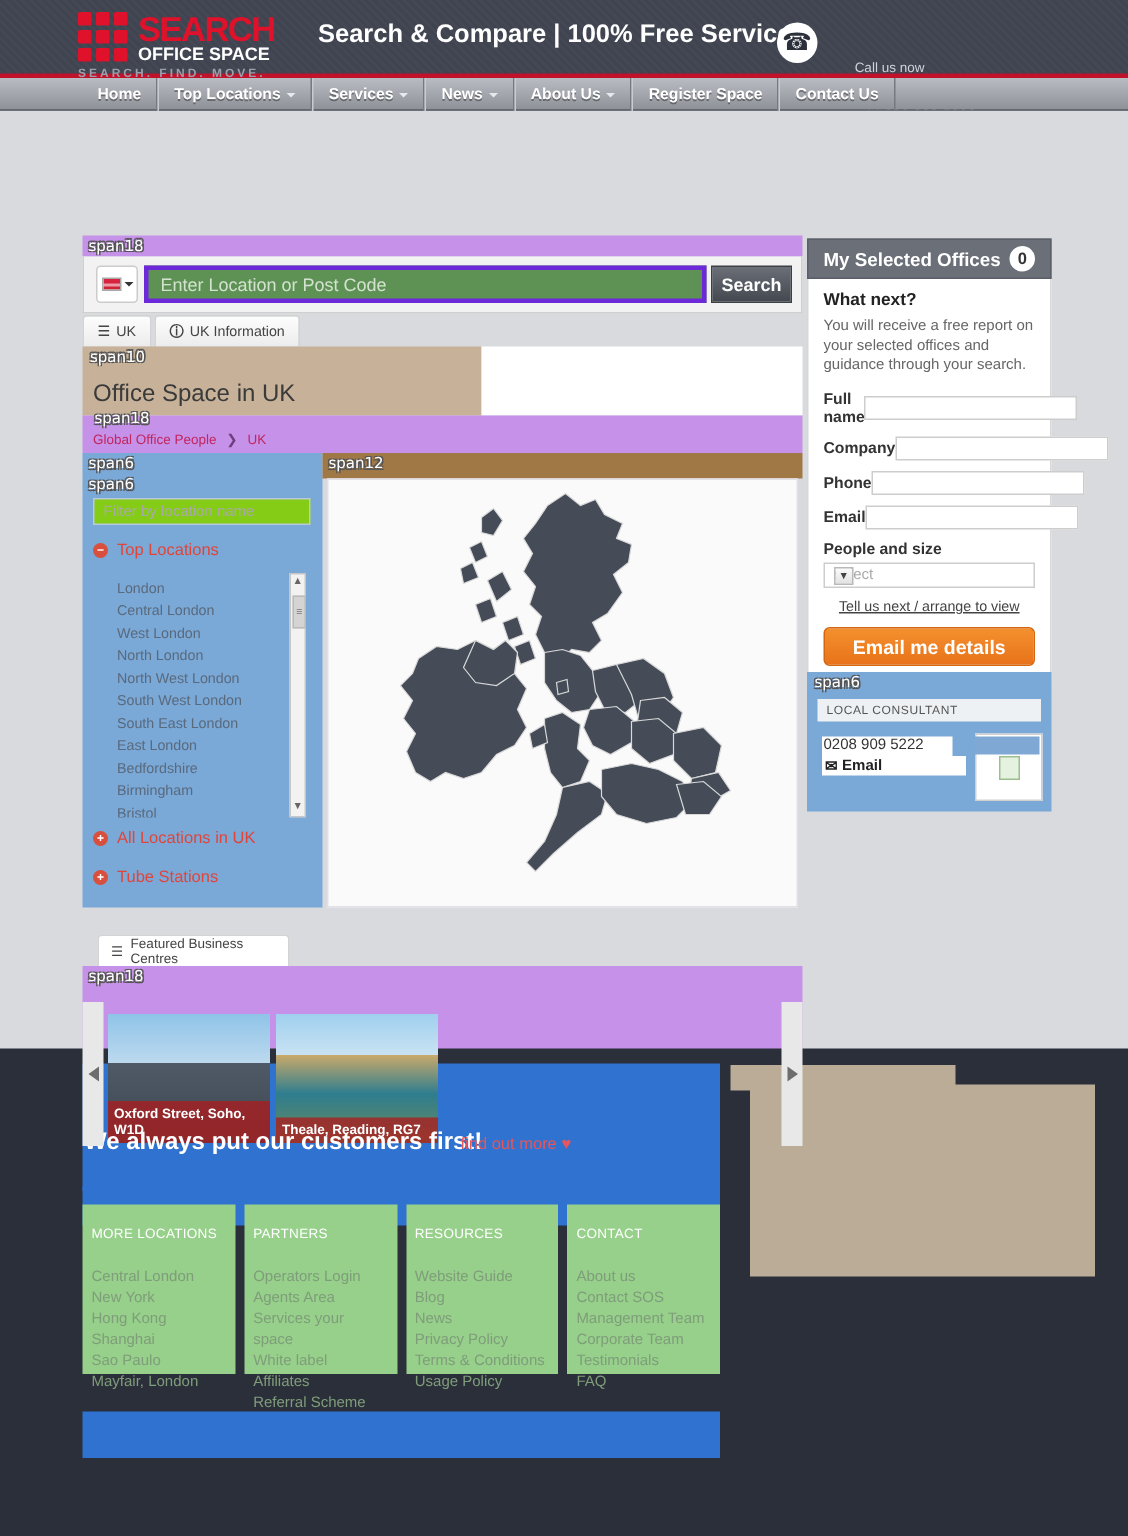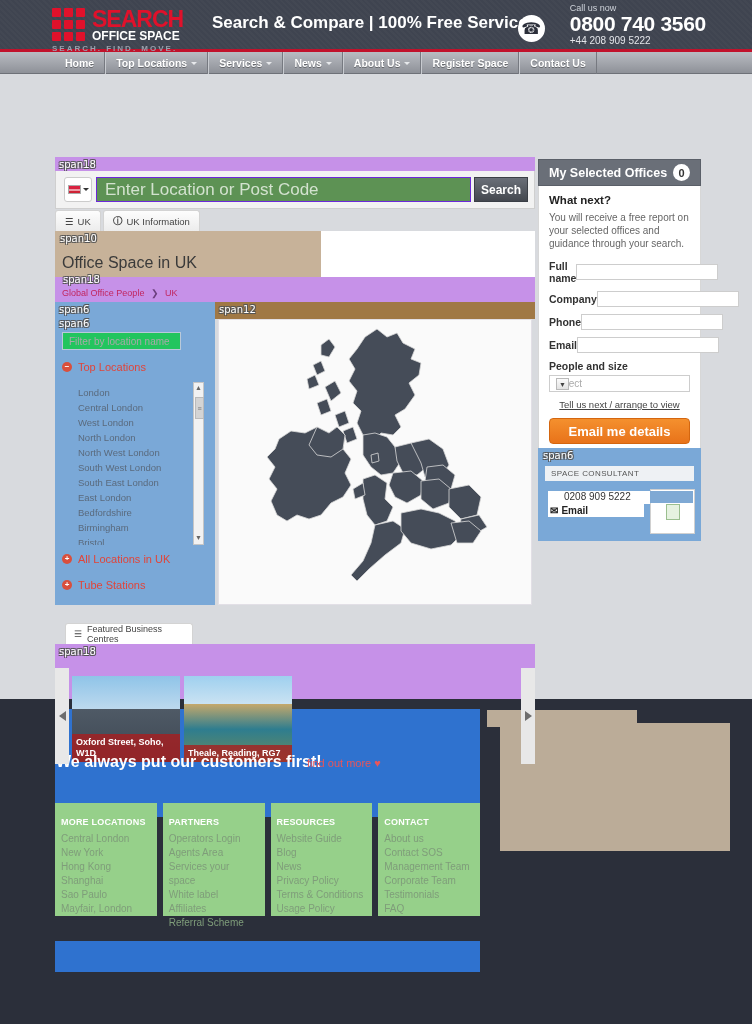--- a/index.html
+++ b/index.html
@@ -19,21 +19,21 @@
     border-bottom:3px solid #c1122b;
   }
   .logo-wrap { position:absolute; left:48px; top:4px; width:150px; }
   .logo-dots { display:grid; grid-template-columns:repeat(3,9px); grid-gap:3px; position:absolute; left:4px; top:4px; }
   .logo-dots i { width:9px; height:9px; background:#e0112b; border-radius:1px; display:block; }
   .logo-txt1 { position:absolute; left:44px; top:2px; color:#e0112b; font-weight:bold; font-size:23px; letter-spacing:-1px; font-family:"Liberation Sans", sans-serif; }
   .logo-txt2 { position:absolute; left:44px; top:25px; color:#fff; font-weight:bold; font-size:12px; letter-spacing:0px; }
   .logo-txt3 { position:absolute; left:4px; top:40px; color:#9a9fac; font-size:8px; letter-spacing:2px; font-weight:bold; }
   .tagline { position:absolute; left:212px; top:13px; color:#fff; font-size:17px; font-weight:bold; }
   .callbox { position:absolute; right:46px; top:3px; text-align:left; }
-  .call-label { color:#cfd3da; font-size:9px; margin-left:52px; }
+  .call-label { color:#cfd3da; font-size:9px; margin-left:52px;margin-top:37px; }
   .phone-icon {
     position:absolute; left:0; top:12px; width:27px; height:27px; border-radius:50%;
     background:#fff; color:#2b2f3a; font-size:16px; text-align:center; line-height:27px;
   }
   .call-main { margin-left:52px; color:#fff; font-size:21px; font-weight:bold; letter-spacing:-0.3px; line-height:22px; }
   .call-sub { margin-left:52px; color:#e4e6ea; font-size:10px; }
 
   .navbar {
     height:22px; background:linear-gradient(#b9bcc2,#8e9198);
     border-bottom:1px solid #6e7178; position:relative;
@@ -67,22 +67,22 @@
     background:#f2f2f2; border:1px solid #cfcfcf; border-top:none;
   }
   .flagbtn {
     position:absolute; left:8px; top:6px; width:28px; height:25px; background:#fff;
     border:1px solid #ccc; border-radius:3px; display:flex; align-items:center; justify-content:center; gap:2px;
   }
   .flag { width:13px; height:9px; background:linear-gradient(#d24,#c23); border:1px solid #aaa; position:relative; }
   .flag:after{content:"";position:absolute;left:0;top:3px;width:100%;height:2px;background:#fff;opacity:.55;}
   .search-input {
     position:absolute; left:40px; top:6px; width:375px; height:25px;
-    background:#5d9254; border:1px solid #6d28d9; color:#e9f2e7;
-    padding:0 8px; font-size:17px; outline:none;
+    background:#5d9254; border:3px solid #6d28d9; color:#e9f2e7;
+    padding:0 8px; font-size:12px; outline:none;
   }
   .search-input::placeholder{ color:#d3e2cf; }
   .search-btn {
     position:absolute; left:418px; top:6px; width:54px; height:25px;
     background:linear-gradient(#6a6f78,#44484f); color:#fff; border:1px solid #3b3f46;
     font-size:12px; font-weight:bold; cursor:pointer;
   }
 
   .tabrow { position:absolute; left:55px; top:136px; width:480px; height:21px; }
   .tabrow .tab {
@@ -97,22 +97,22 @@
   .whiteblock { position:absolute; left:321px; top:157px; width:214px; height:46px; background:#fff; }
   .h1 { position:absolute; left:62px; top:180px; font-size:16px; color:#3a3a3a; z-index:20; }
 
   .crumbbar { position:absolute; left:55px; top:203px; width:480px; height:25px; }
   .crumbs { position:absolute; left:62px; top:214px; font-size:9px; color:#c1265f; z-index:20; }
   .crumbs .sep { color:#6b3f7e; margin:0 4px; }
 
   
   .leftpanel { position:absolute; left:55px; top:228px; width:160px; height:303px; }
   .filter-input {
-    position:absolute; left:62px; top:258px; width:119px; height:18px;
-    border:1px solid #b9c9da; background:#22c55e; padding:0 6px; font-size:10px; color:#555; z-index:20; outline:none;
+    position:absolute; left:62px; top:258px; width:145px; height:18px;
+    border:1px solid #b9c9da; background:#84cc16; padding:0 6px; font-size:10px; color:#555; z-index:20; outline:none;
   }
   .filter-input::placeholder{ color:#a9a9a9; }
   .sec-head { position:absolute; left:62px; font-size:11px; color:#e0453a; display:flex; align-items:center; gap:6px; z-index:20; cursor:pointer; }
   .minus-ic { width:10px;height:10px;border-radius:50%;background:#d94f3d;color:#fff;font-size:8px;line-height:9px;text-align:center;font-weight:bold; }
   .plus-ic { width:10px;height:10px;border-radius:50%;background:#d94f3d;color:#fff;font-size:8px;line-height:9.5px;text-align:center;font-weight:bold; }
   .loclist {
     position:absolute; left:66px; top:308px; width:138px; height:163px;
     background:#7aa8d7; z-index:20; overflow:hidden;
   }
   .loclist ul { list-style:none; margin:0; padding:3px 0 0 12px; }
@@ -170,38 +170,38 @@
   .fsel { position:relative; height:17px; border:1px solid #cdcdcd; background:#fff; }
   .fsel span { position:absolute; left:6px; top:2px; font-size:10px; color:#aaa; }
   .fsel .dd { position:absolute; right:2px; top:2px; width:13px; height:12px; background:linear-gradient(#fbfbfb,#e2e2e2); border:1px solid #b9b9b9; font-size:7px; text-align:center; line-height:11px; color:#444; }
   .tellus { display:block; text-align:center; font-size:9.5px; color:#444; text-decoration:underline; margin:7px 0 8px; cursor:pointer; }
   .emailbtn {
     display:block; width:100%; height:26px; background:linear-gradient(#f4902e,#e8731a);
     border:1px solid #d4660f; border-radius:4px; color:#fff; font-size:13px; font-weight:bold; cursor:pointer;
   }
   .lc { position:absolute; left:538px; top:374px; width:163px; height:93px; background:#7aa8d7; }
   .lc-title { position:absolute; left:545px; top:392px; width:149px; height:15px; background:#eef1f4; color:#555; font-size:8px; letter-spacing:.4px; padding:3px 0 0 6px; z-index:20; }
-  .lc-phone { position:absolute; left:548px; top:417px; width:102px; height:13px; background:#fff; color:#333; font-size:10px; padding-left:16px; z-index:20; }
+  .lc-phone { position:absolute; left:548px; top:417px; width:87px; height:13px; background:#fff; color:#333; font-size:10px; padding-left:1px; z-index:20; }
   .lc-email { position:absolute; left:548px; top:430px; width:96px; height:13px; background:#fff; color:#222; font-size:10px; font-weight:bold; padding-left:2px; z-index:20; display:flex;align-items:center;gap:3px; cursor:pointer;}
   .lc-thumb { position:absolute; left:650px; top:415px; width:45px; height:45px; background:#fff; border:1px solid #d0d0d0; z-index:20; }
   .lc-btn { position:absolute; left:650px; top:417px; width:43px; height:12px; background:#7fa9d4; z-index:21; }
 
   
   .footer { position:absolute; left:0; top:699px; width:752px; height:325px; background:#2b2f3a; }
   .f-blue { background:#2f72cf; }
   .f-green { background:#96d08a; }
   .f-tan { background:#bbac98; }
 
   .cust-panel { position:absolute; left:55px; top:10px; width:425px; height:85px; }
   .cust-h { position:absolute; left:56px; top:54px; font-size:16px; color:#fff; font-weight:bold; z-index:20; }
   .cust-link { position:absolute; left:307px; top:58px; font-size:11px; color:#e8555a; z-index:20; cursor:pointer; }
   .f-cols-bg { position:absolute; left:55px; top:92px; width:425px; height:26px; }
   .f-cols { position:absolute; left:55px; top:104px; width:425px; height:113px; display:flex; gap:6px; }
   .f-col { width:104px; height:113px; padding:14px 6px 0; }
-  .f-col h5 { margin:0 0 5px; font-size:9px; color:#fff; font-weight:bold; letter-spacing:.2px; }
+  .f-col h5 { margin:0 0 18px; font-size:9px; color:#fff; font-weight:normal; letter-spacing:.2px; }
   .f-col a { display:block; font-size:10px; color:#7f9d7a; line-height:14px; text-decoration:none; cursor:pointer; }
 
   .git { position:absolute; left:487px; top:11px; width:150px; height:17px; }
   .git-box { position:absolute; left:500px; top:24px; width:230px; height:128px; }
 
   .copy-box { position:absolute; left:55px; top:242px; width:425px; height:31px; }
 </style>
 </head>
 <body>
 
@@ -435,21 +435,21 @@
         <span>select</span>
         <span class="dd">▼</span>
       </div>
       <span class="tellus">Tell us next / arrange to view</span>
       <button class="emailbtn">Email me details</button>
     </div>
   </div>
 
   <div class="lc"></div>
   <div class="span-tag" style="left:543px;top:376px;">span6</div>
-  <div class="lc-title">SPACE CONSULTANT</div>
+  <div class="lc-title">LOCAL CONSULTANT</div>
   <div class="lc-phone">0208 909 5222</div>
   <div class="lc-email">
     <span>✉</span>
     <span>Email</span>
   </div>
   <div class="lc-thumb">
     <div style="width:14px;height:16px;background:#e6f2e0;border:1px solid #9bbf8f;margin:14px auto 0;"></div>
   </div>
   <div class="lc-btn"></div>
 </div>

